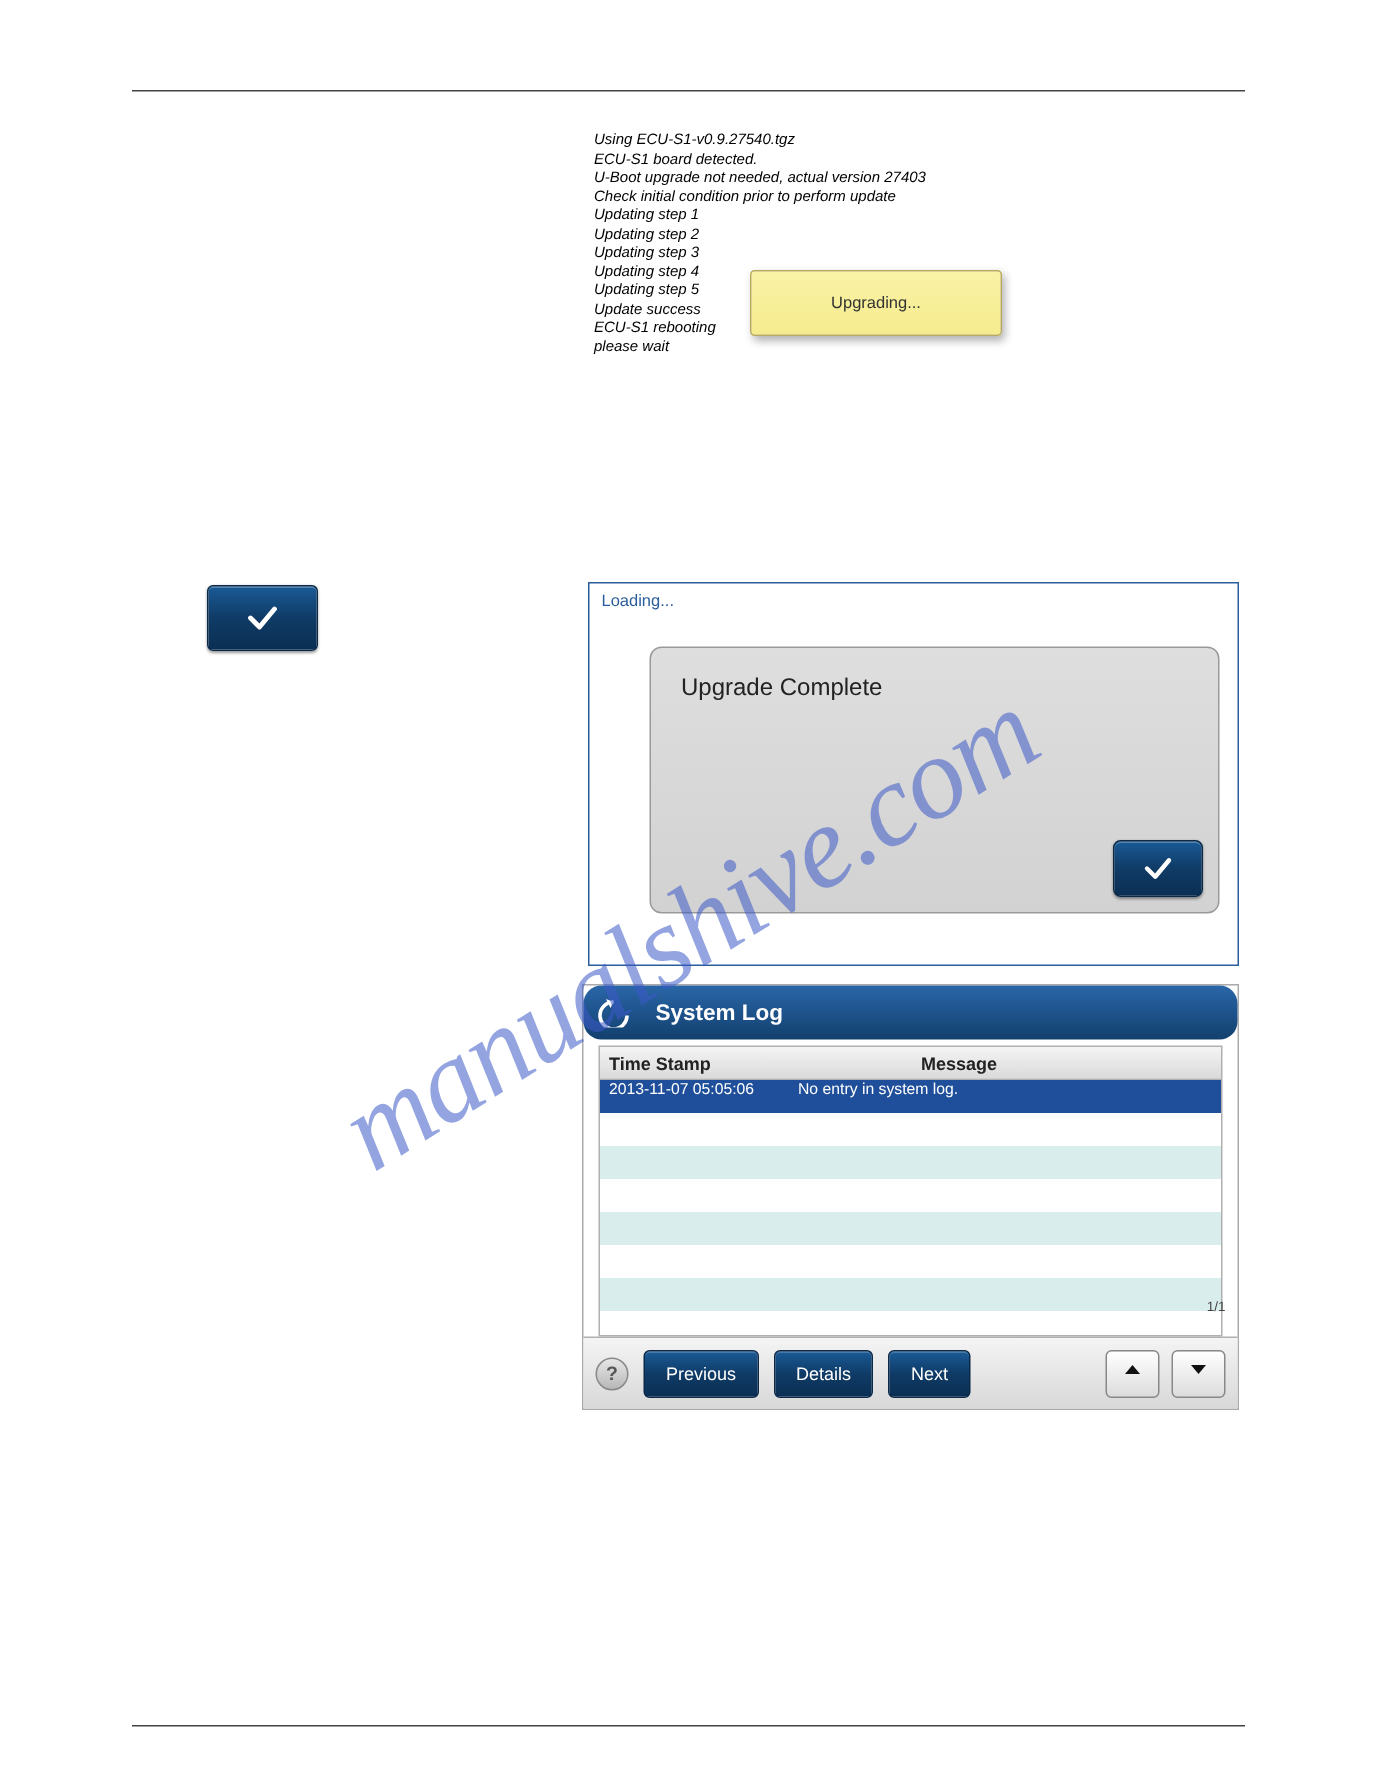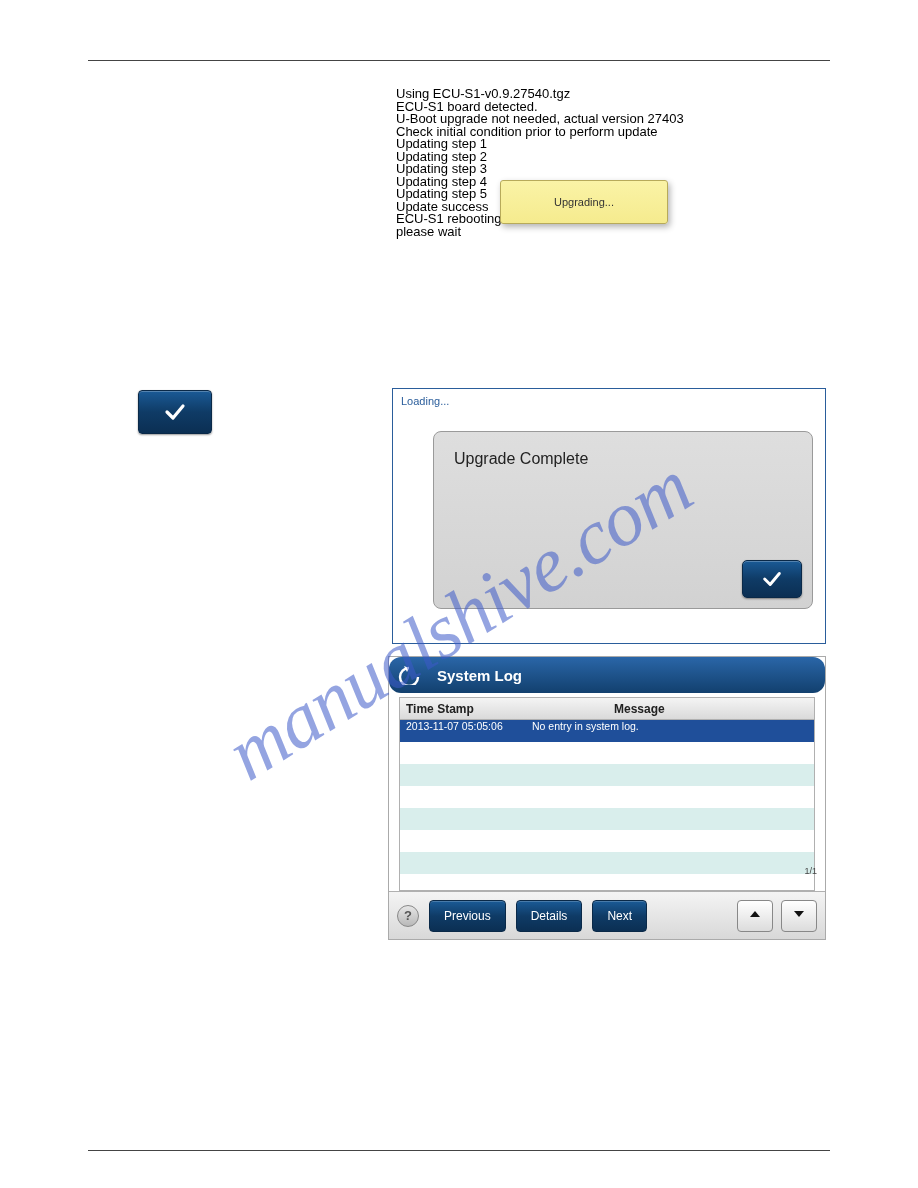--- a/index.html
+++ b/index.html
@@ -31,23 +31,24 @@
 
   
   .shot1 {
     position: absolute;
     left: 308px;
     top: 88px;
     width: 386px;
     height: 150px;
   }
   .shot1 .log {
-    font-size: 13px;
+    font-size: 10px;
     line-height: 12.5px;
     color: #000;
+    font-style: italic;
   }
   .shot1 .tooltip {
     position: absolute;
     left: 104px;
     top: 92px;
     width: 168px;
     height: 44px;
     background: linear-gradient(#faf3a6, #f5eb8e);
     border: 1px solid #b7aa5a;
     border-radius: 3px;

